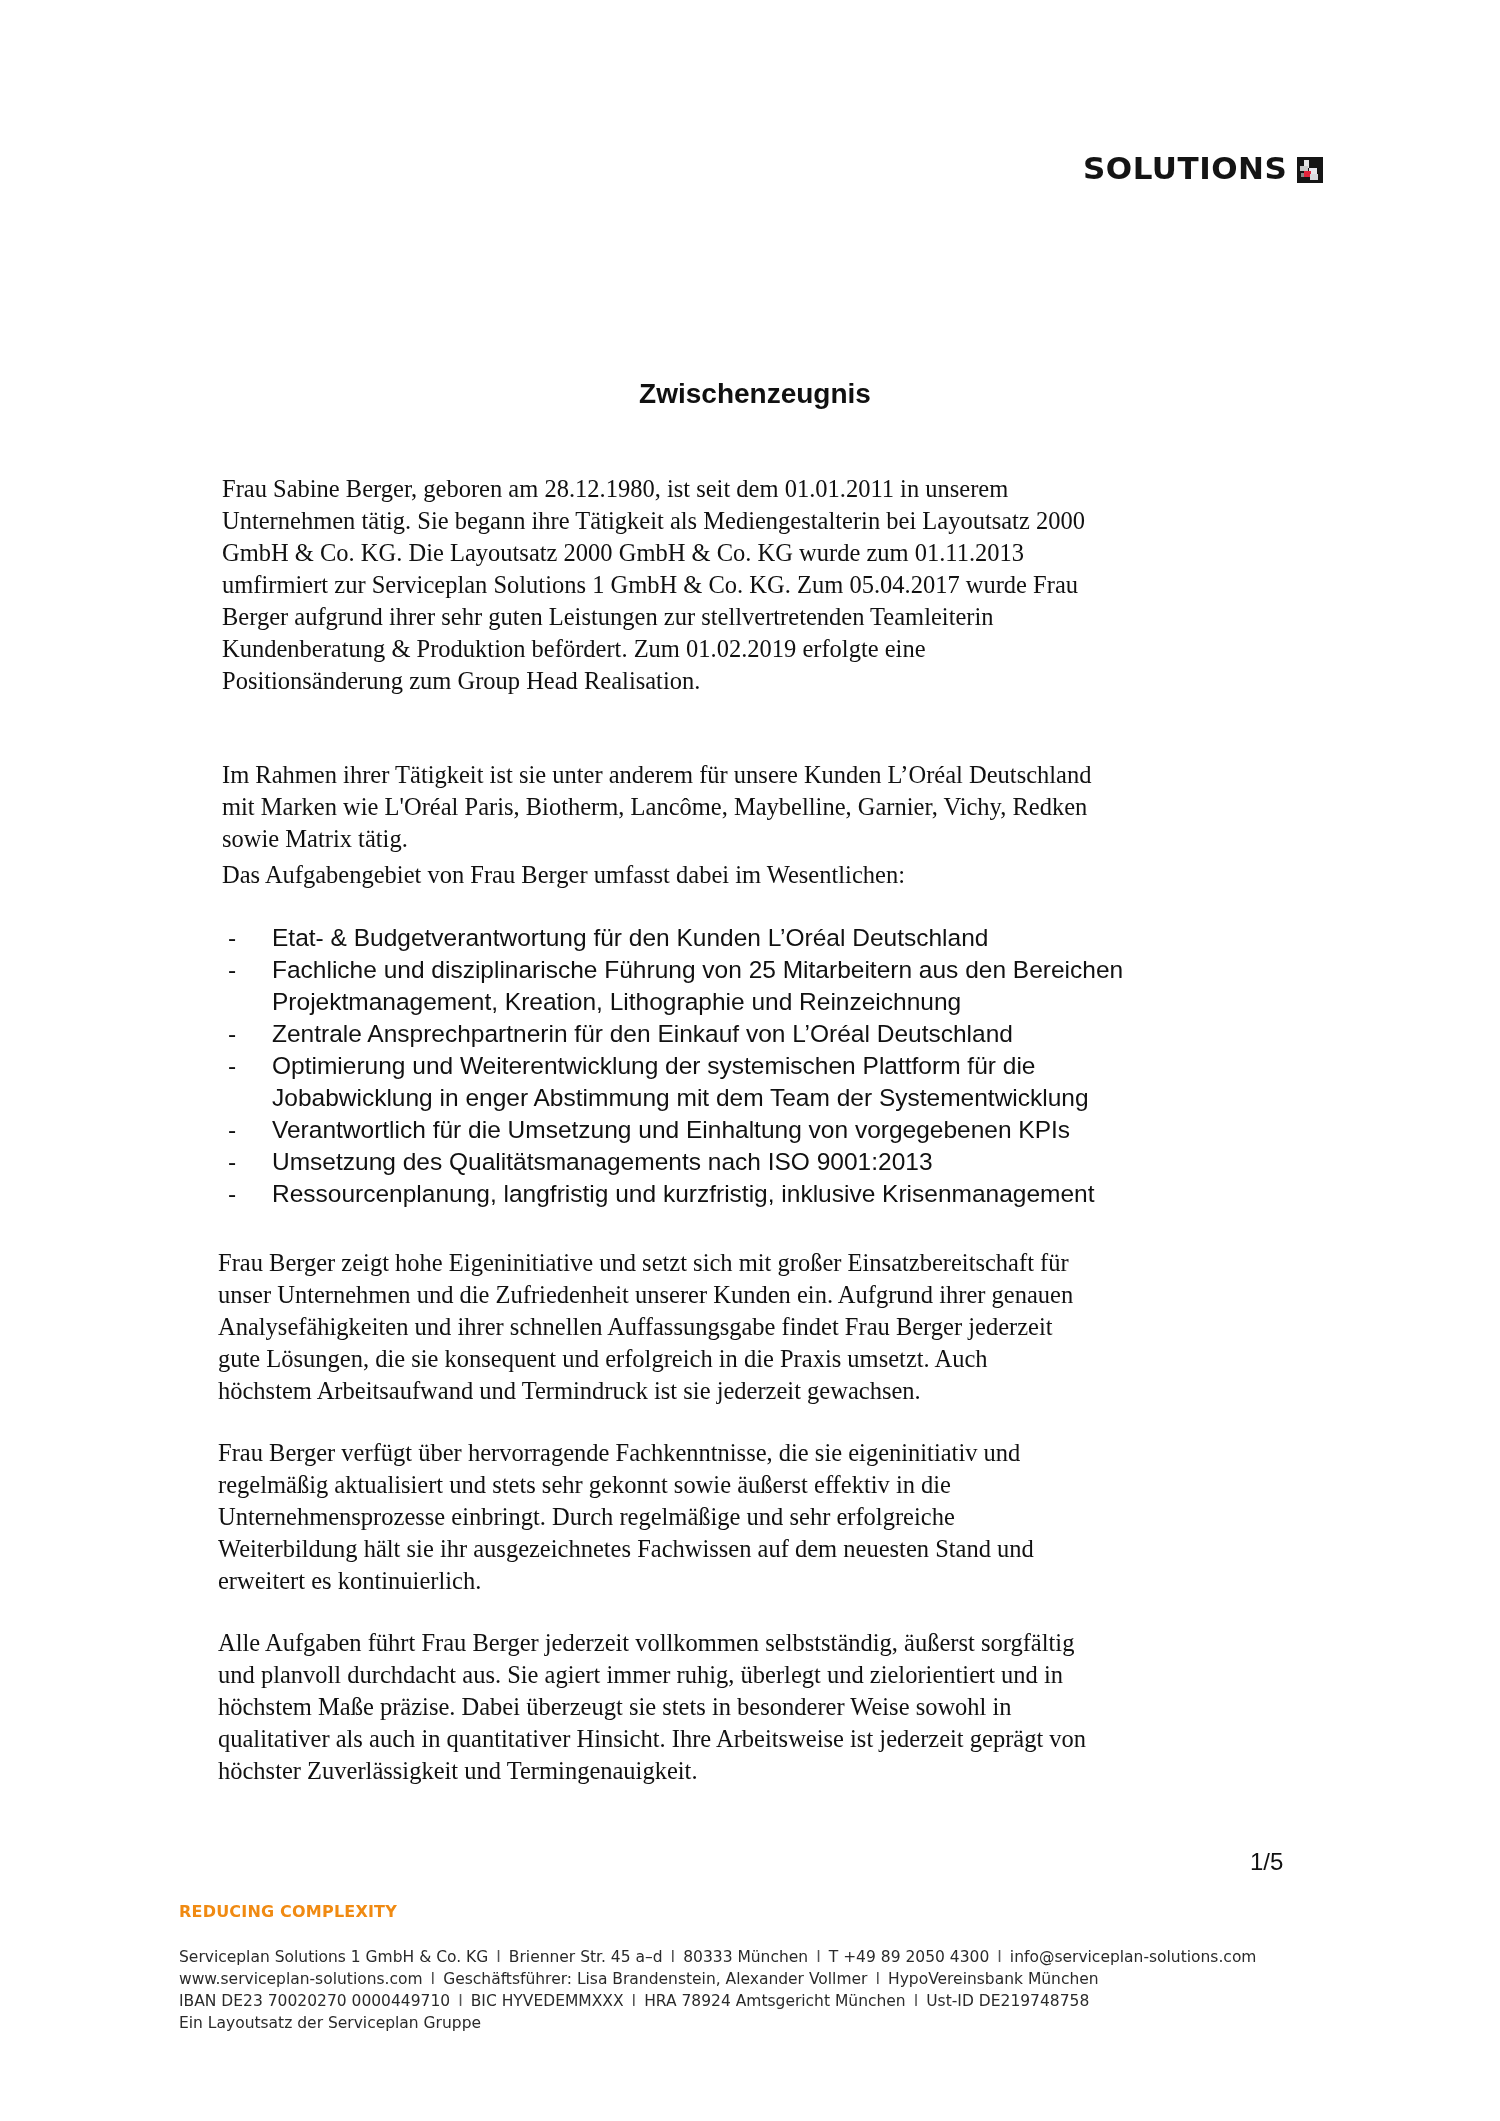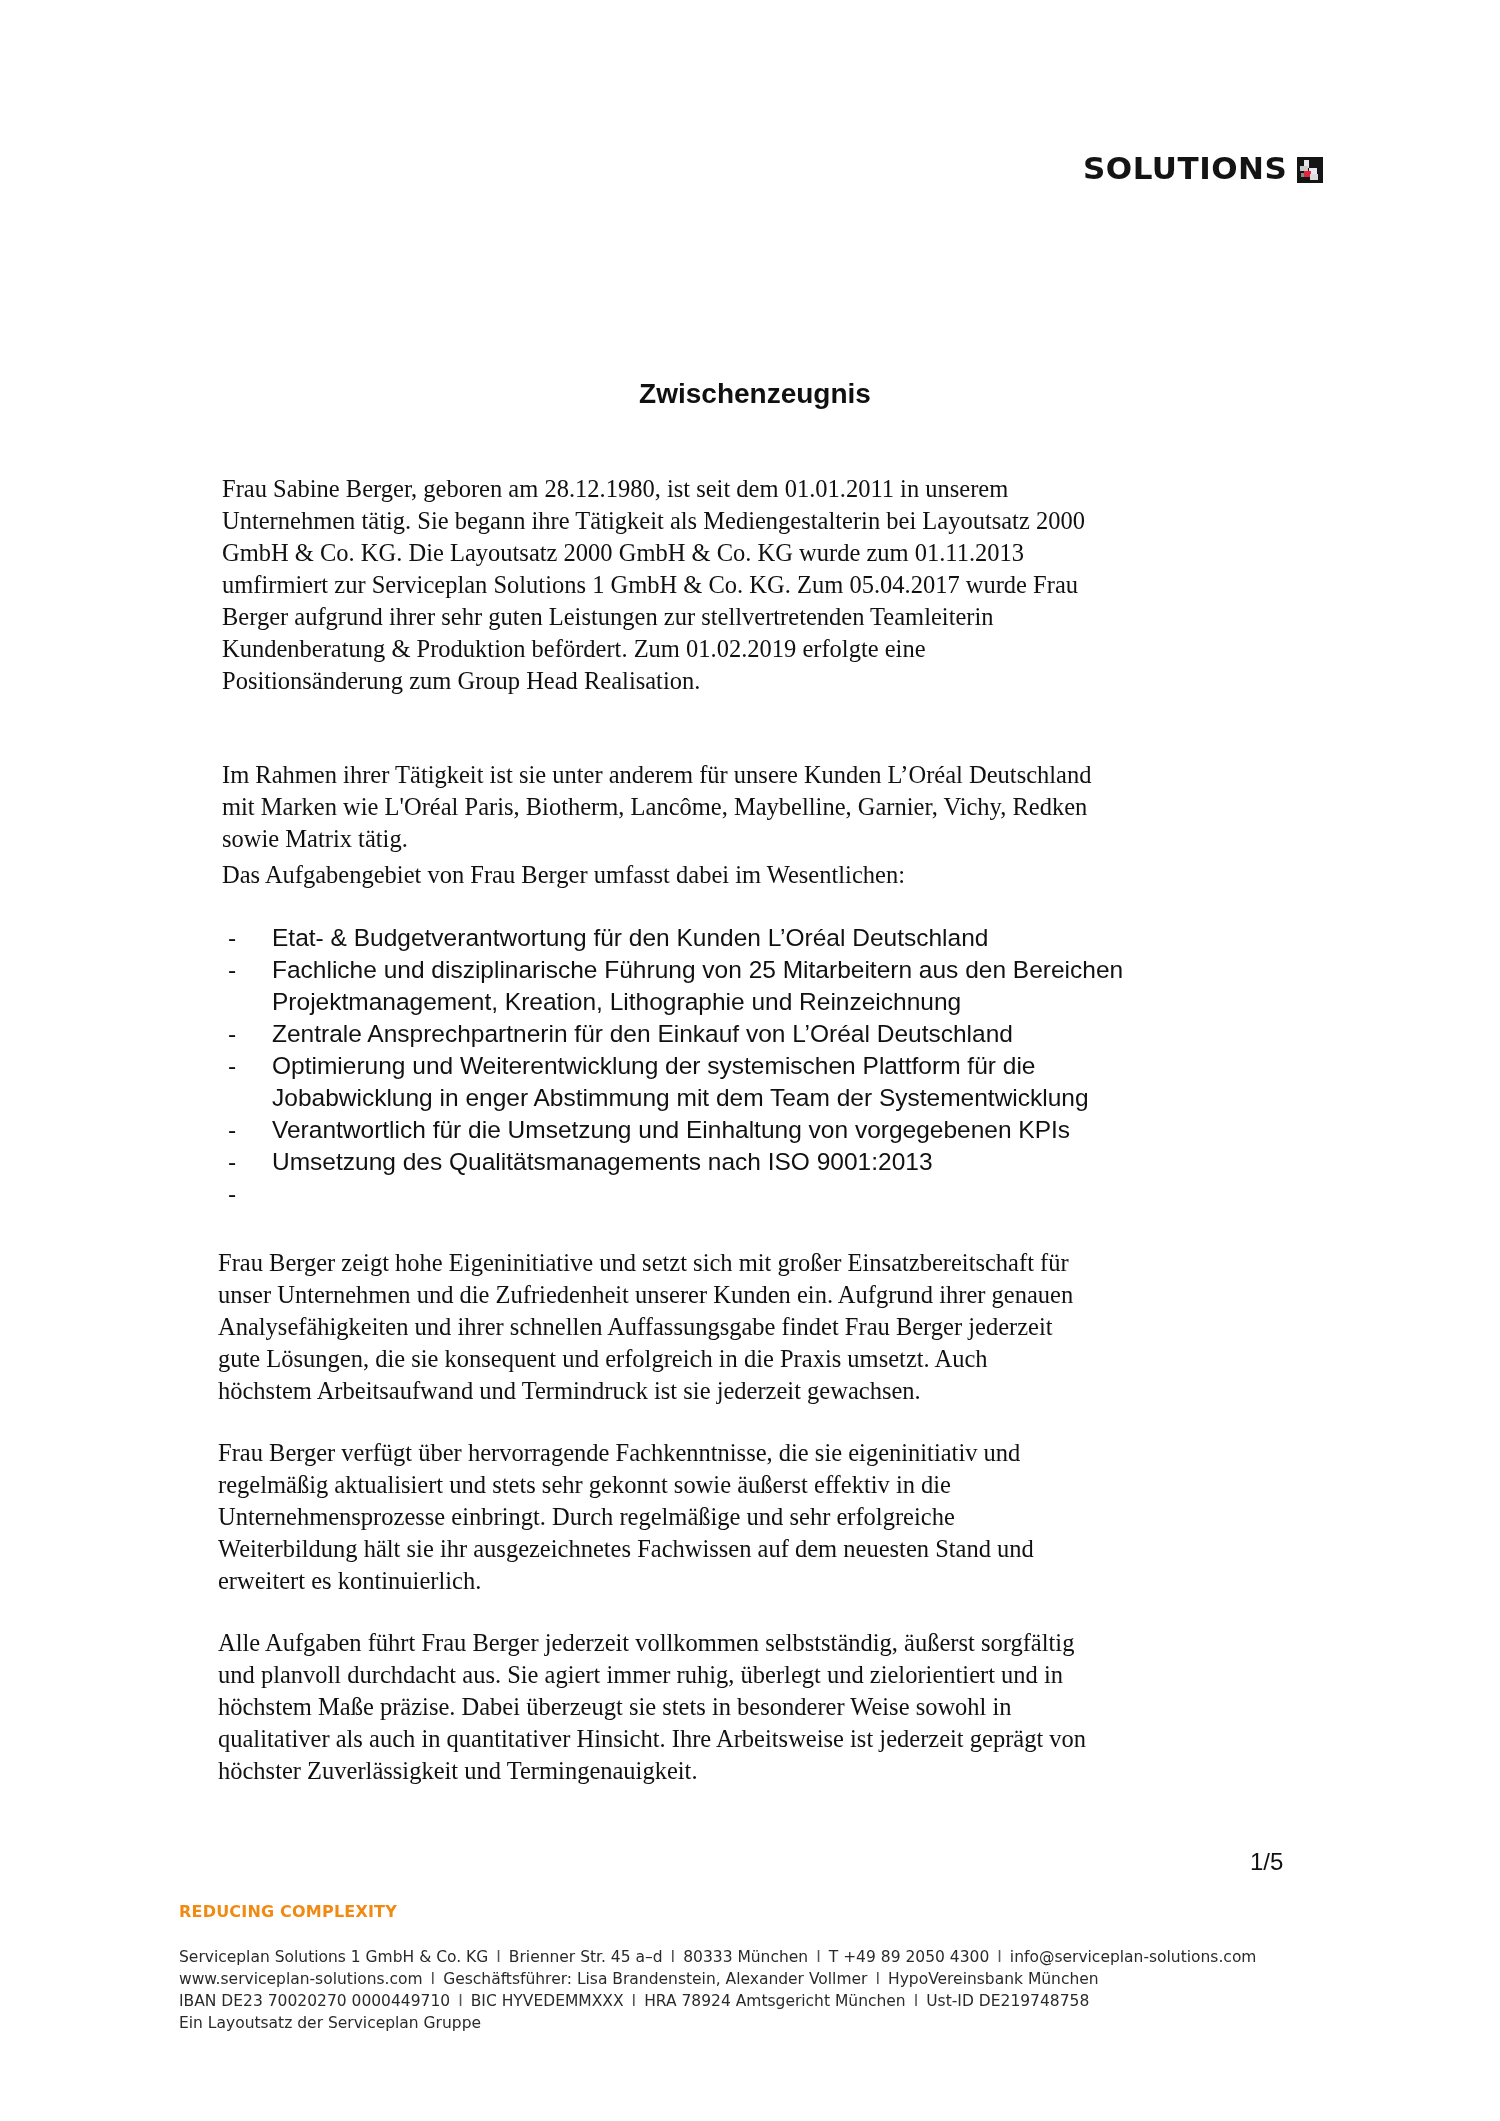--- a/index.html
+++ b/index.html
@@ -178,21 +178,21 @@
 
 <ul class="duties">
   <li><span class="dash">-</span><span>Etat- &amp; Budgetverantwortung für den Kunden L’Oréal Deutschland</span></li>
   <li><span class="dash">-</span><span>Fachliche und disziplinarische Führung von 25 Mitarbeitern aus den Bereichen
 Projektmanagement, Kreation, Lithographie und Reinzeichnung</span></li>
   <li><span class="dash">-</span><span>Zentrale Ansprechpartnerin für den Einkauf von L’Oréal Deutschland</span></li>
   <li><span class="dash">-</span><span>Optimierung und Weiterentwicklung der systemischen Plattform für die
 Jobabwicklung in enger Abstimmung mit dem Team der Systementwicklung</span></li>
   <li><span class="dash">-</span><span>Verantwortlich für die Umsetzung und Einhaltung von vorgegebenen KPIs</span></li>
   <li><span class="dash">-</span><span>Umsetzung des Qualitätsmanagements nach ISO 9001:2013</span></li>
-  <li><span class="dash">-</span></li>
+  <li><span class="dash">-</span><span>Ressourcenplanung, langfristig und kurzfristig, inklusive Krisenmanagement</span></li>
 </ul>
 
 <div class="body-text" id="p4">
   <p>Frau Berger zeigt hohe Eigeninitiative und setzt sich mit großer Einsatzbereitschaft für
 unser Unternehmen und die Zufriedenheit unserer Kunden ein. Aufgrund ihrer genauen
 Analysefähigkeiten und ihrer schnellen Auffassungsgabe findet Frau Berger jederzeit
 gute Lösungen, die sie konsequent und erfolgreich in die Praxis umsetzt. Auch
 höchstem Arbeitsaufwand und Termindruck ist sie jederzeit gewachsen.</p>
 </div>
 <div class="body-text" id="p5">

